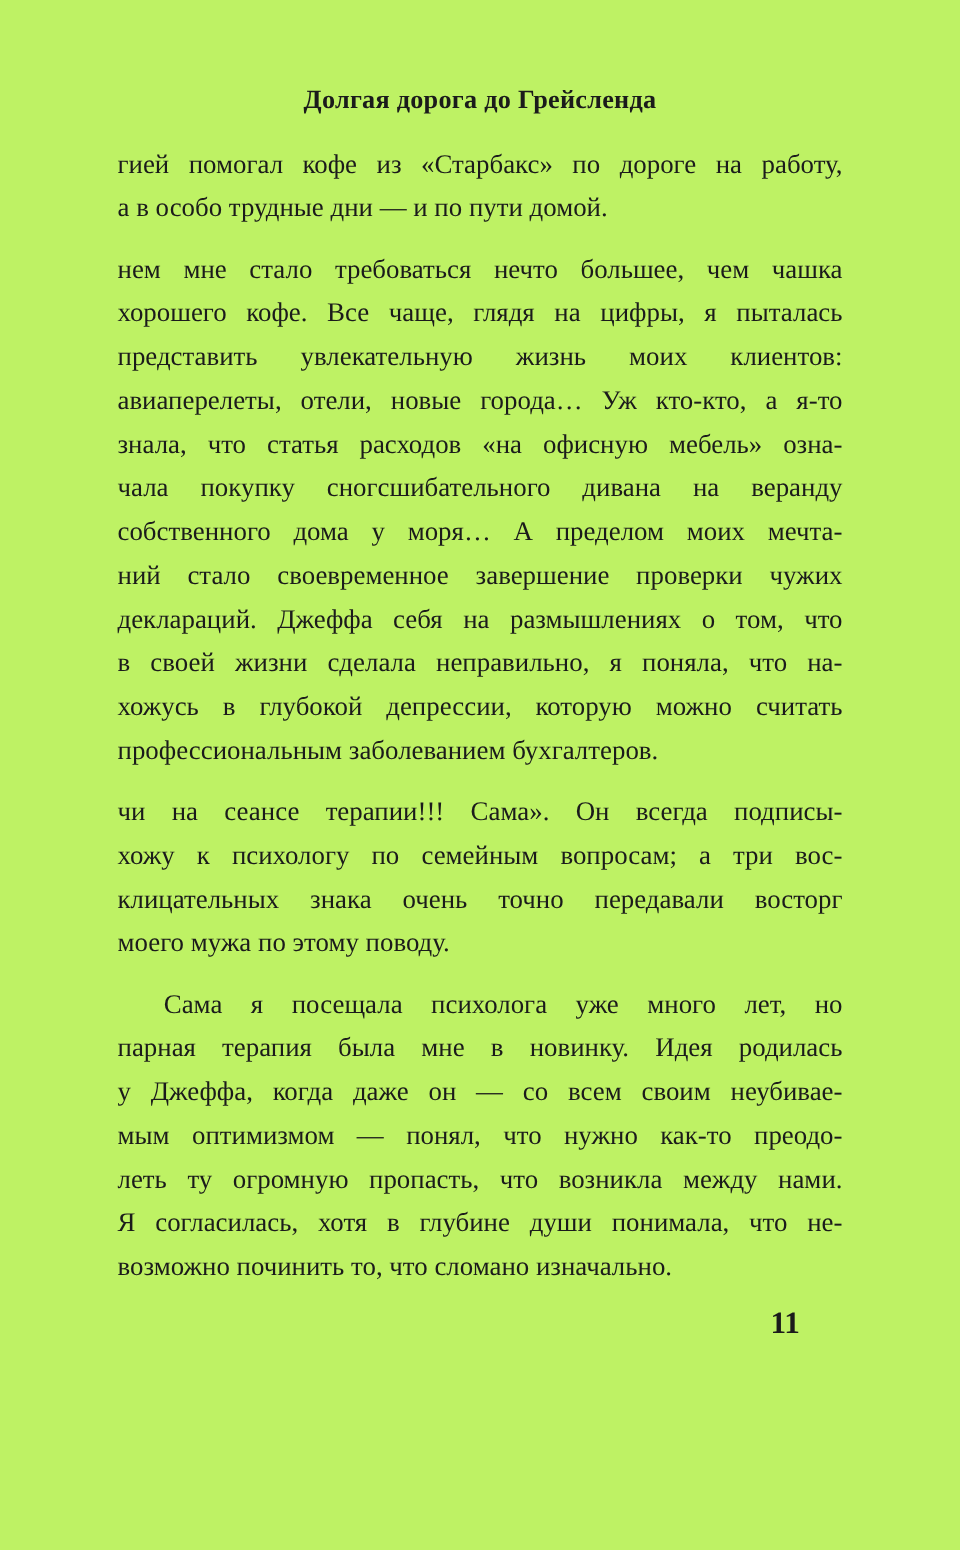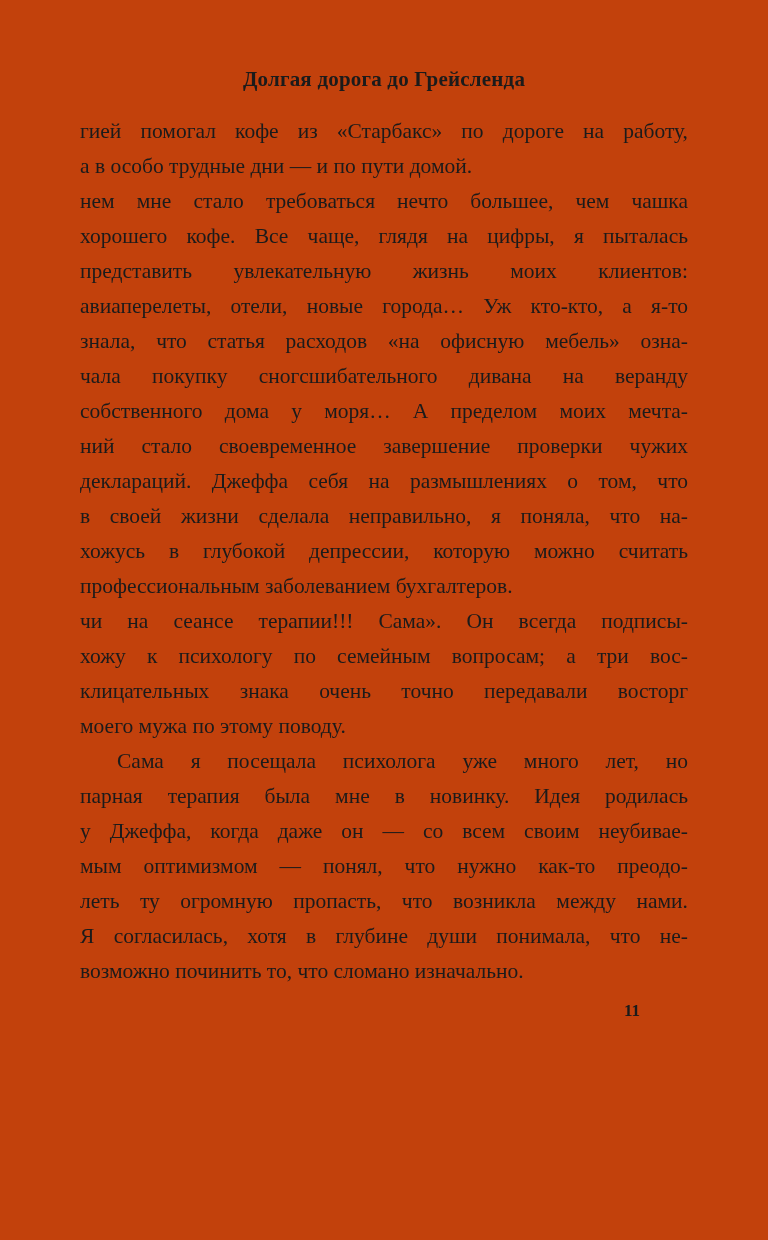--- a/index.html
+++ b/index.html
@@ -4,59 +4,59 @@
 <style>
   html, body {
     margin: 0;
     padding: 0;
     background: #ffffff;
   }
   .book-page {
     position: relative;
     width: 768px;
     height: 1240px;
-    background: #c2410c;
+    background: #bef264;
     color: #1b1b1b;
     font-family: "Liberation Serif", "DejaVu Serif", serif;
     overflow: hidden;
     box-sizing: border-box;
   }
   .running-header {
     padding-top: 66px;
     text-align: center;
     font-weight: bold;
     font-size: 21px;
     line-height: 27px;
     letter-spacing: 0.2px;
   }
   .text-body {
     margin: 21px 80px 0 80px;
     font-size: 21.5px;
     line-height: 35px;
   }
   .paragraph {
-    margin: 0;
+    margin: 14px;
   }
   .line {
     text-align: justify;
     text-align-last: justify;
     white-space: normal;
   }
   .line.last {
     text-align-last: left;
   }
   .line.first-indent {
     text-indent: 37px;
   }
   .page-number {
     margin-top: 8px;
     margin-right: 128px;
     text-align: right;
     font-weight: bold;
-    font-size: 17px;
+    font-size: 25px;
     line-height: 27px;
   }
 </style>
 </head>
 <body>
 
 <div class="book-page">
   <div class="running-header">Долгая дорога до Грейсленда</div>
 
   <div class="text-body">

